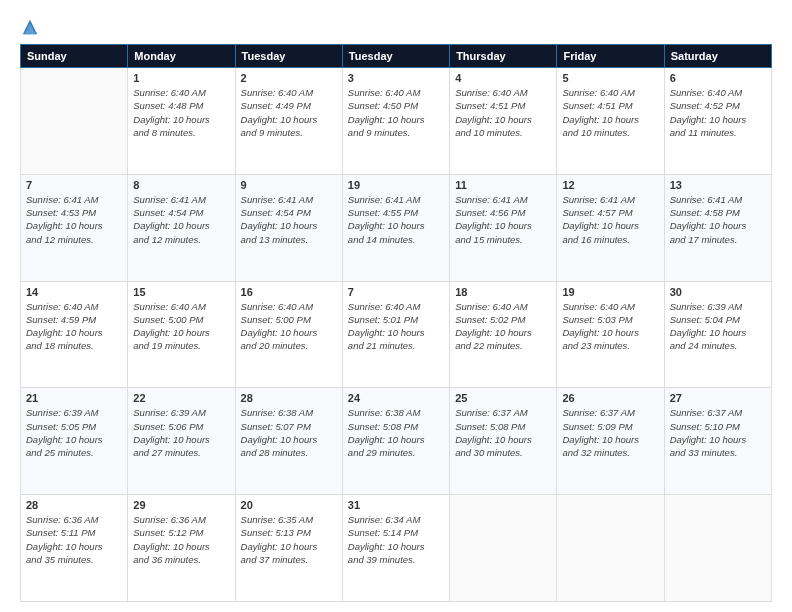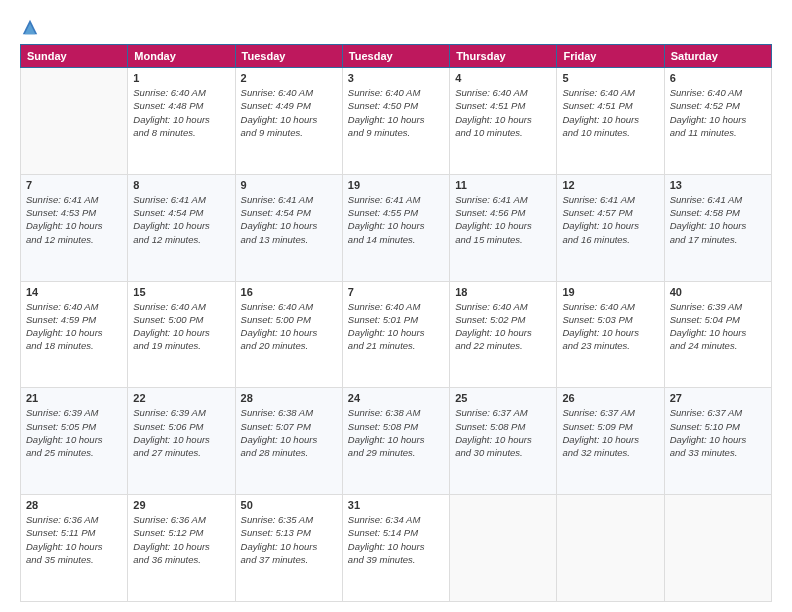--- a/index.html
+++ b/index.html
@@ -60,21 +60,21 @@
     }
     .calendar {
       flex: 1;
       border: 1px solid #ccc;
       border-collapse: collapse;
       width: 100%;
       table-layout: fixed;
       font-size: 10px;
     }
     .calendar th {
-      background-color: #be185d;
+      background-color: #0f172a;
       color: #fff;
       text-align: left;
       padding: 5px 6px;
       font-size: 11px;
       font-weight: bold;
       border: 1px solid #2d6aa0;
     }
     .calendar td {
       vertical-align: top;
       padding: 4px 5px;
@@ -213,21 +213,21 @@
           </td>
           <td>
             <span class="day-num">18</span>
             <div class="day-info">Sunrise: 6:40 AM<br>Sunset: 5:02 PM<br>Daylight: 10 hours<br>and 22 minutes.</div>
           </td>
           <td>
             <span class="day-num">19</span>
             <div class="day-info">Sunrise: 6:40 AM<br>Sunset: 5:03 PM<br>Daylight: 10 hours<br>and 23 minutes.</div>
           </td>
           <td>
-            <span class="day-num">40</span>
+            <span class="day-num">30</span>
             <div class="day-info">Sunrise: 6:39 AM<br>Sunset: 5:04 PM<br>Daylight: 10 hours<br>and 24 minutes.</div>
           </td>
         </tr>
         <tr>
           <td>
             <span class="day-num">21</span>
             <div class="day-info">Sunrise: 6:39 AM<br>Sunset: 5:05 PM<br>Daylight: 10 hours<br>and 25 minutes.</div>
           </td>
           <td>
             <span class="day-num">22</span>
@@ -257,21 +257,21 @@
         <tr>
           <td>
             <span class="day-num">28</span>
             <div class="day-info">Sunrise: 6:36 AM<br>Sunset: 5:11 PM<br>Daylight: 10 hours<br>and 35 minutes.</div>
           </td>
           <td>
             <span class="day-num">29</span>
             <div class="day-info">Sunrise: 6:36 AM<br>Sunset: 5:12 PM<br>Daylight: 10 hours<br>and 36 minutes.</div>
           </td>
           <td>
-            <span class="day-num">50</span>
+            <span class="day-num">20</span>
             <div class="day-info">Sunrise: 6:35 AM<br>Sunset: 5:13 PM<br>Daylight: 10 hours<br>and 37 minutes.</div>
           </td>
           <td>
             <span class="day-num">31</span>
             <div class="day-info">Sunrise: 6:34 AM<br>Sunset: 5:14 PM<br>Daylight: 10 hours<br>and 39 minutes.</div>
           </td>
           <td class="empty-cell"></td>
           <td class="empty-cell"></td>
           <td class="empty-cell"></td>
         </tr>

